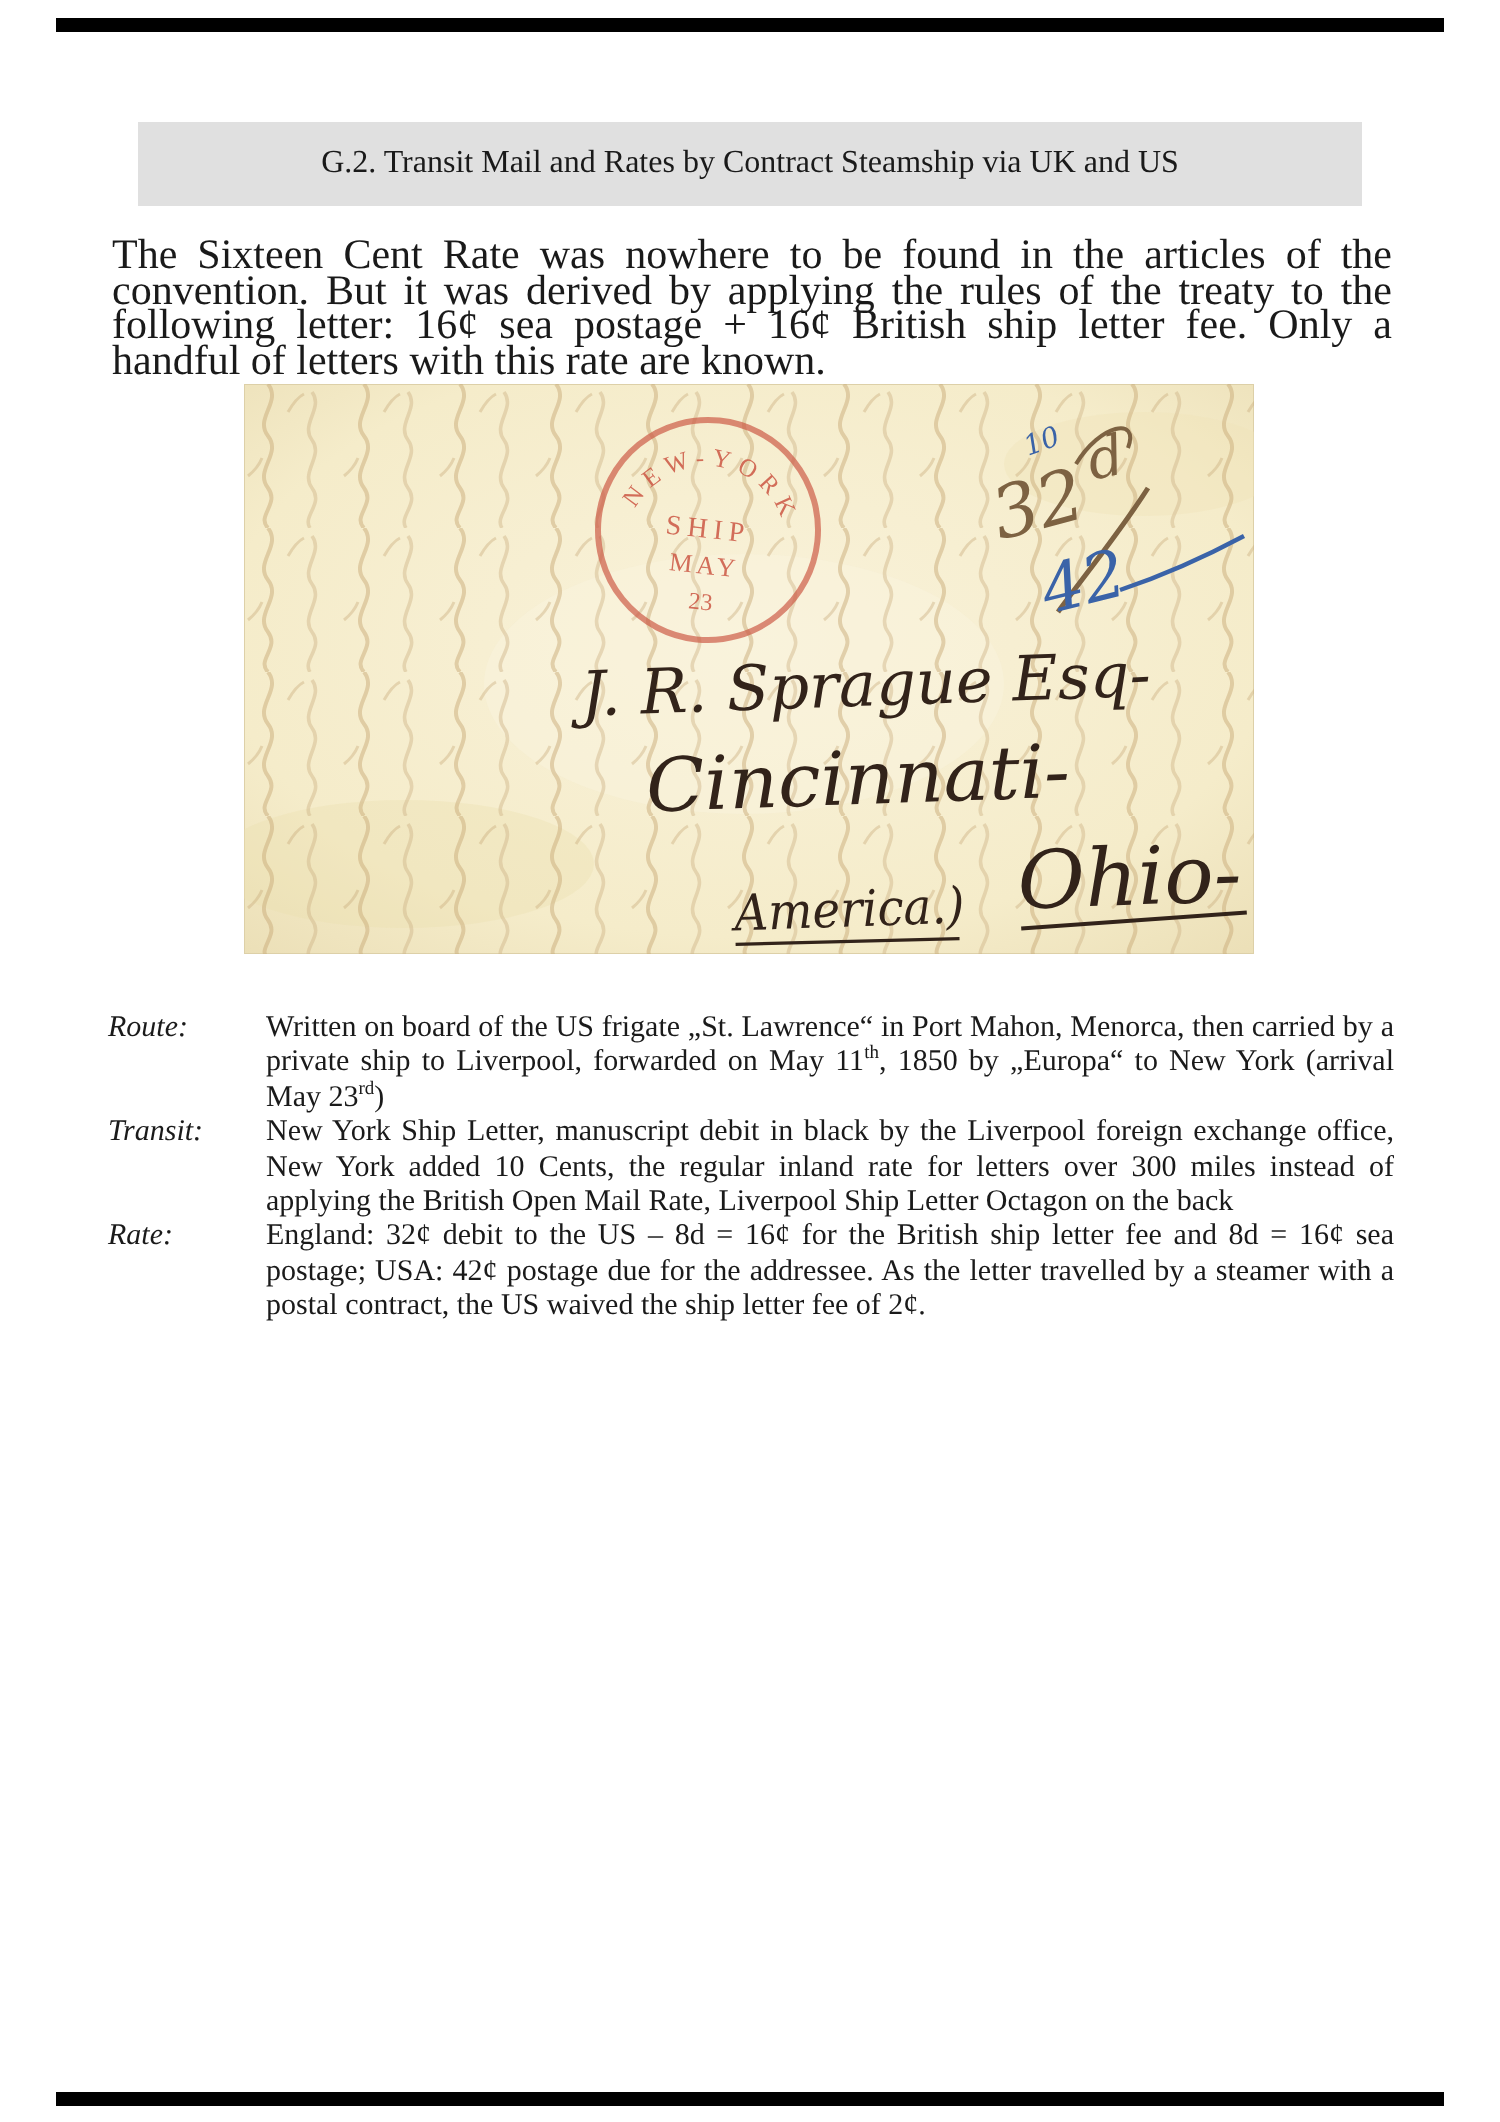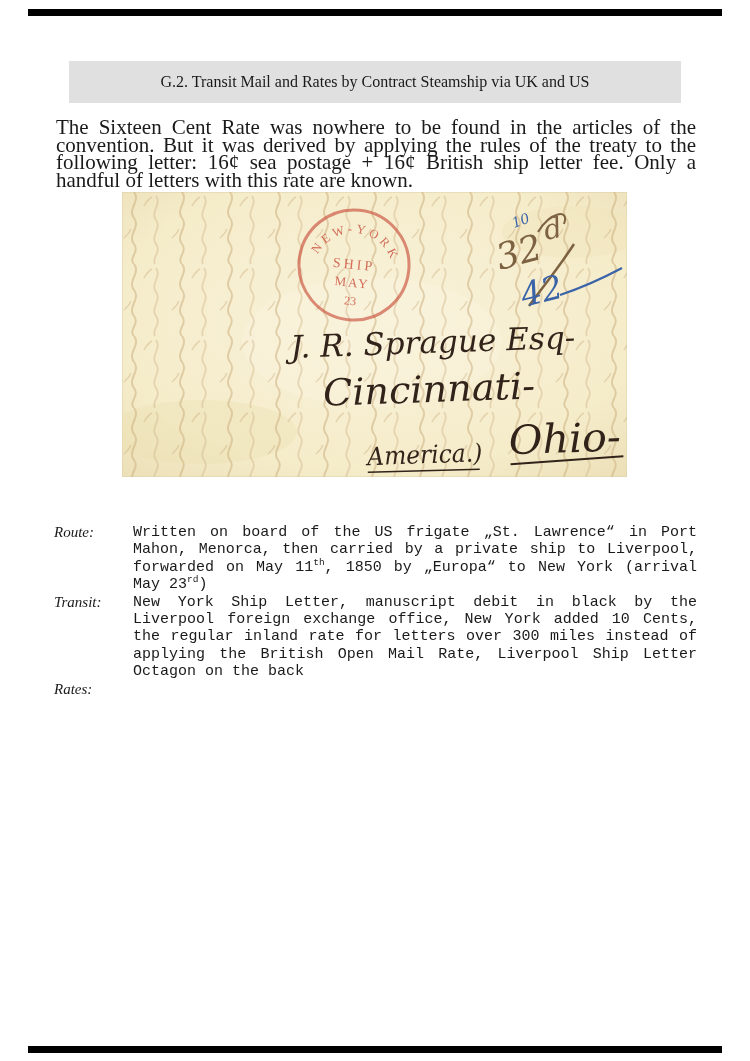--- a/index.html
+++ b/index.html
@@ -19,26 +19,26 @@
     text-align:center;font-size:16px;line-height:20px;
   }
   .intro{
     position:absolute;left:56px;top:119px;width:640px;
     font-size:21px;line-height:17.6px;text-align:justify;
   }
   .cover{
     position:absolute;left:122px;top:192px;width:505px;height:285px;
   }
   .details{
-    position:absolute;left:54px;top:524px;width:643px;
+    position:absolute;left:54px;top:506px;width:643px;
     font-size:15px;line-height:17.4px;
   }
   .drow{display:flex;align-items:flex-start;}
   .dlabel{width:79px;flex:0 0 79px;font-style:italic;}
-  .dtext{flex:1;text-align:justify;font-family:Liberation Mono, monospace;}
+  .dtext{flex:1;text-align:justify;}
   .dtext sup{font-size:9.5px;line-height:0;}
   .pm-text{
     font-family:"Liberation Serif",serif;
     fill:var(--postmark_red,#cc5744);
   }
   .addr{
     font-family:"DejaVu Serif","Liberation Serif",serif;font-style:italic;
     fill:var(--ink_address,#32231a);
   }
   .ms-blue{font-family:"DejaVu Serif","Liberation Serif",serif;font-style:italic;fill:var(--ink_blue,#3a63a8);}
@@ -114,19 +114,20 @@
   <div class="details">
     <div class="drow">
       <div class="dlabel">Route:</div>
       <div class="dtext">Written on board of the US frigate „St. Lawrence“ in Port Mahon, Menorca, then carried by a private ship to Liverpool, forwarded on May 11<sup>th</sup>, 1850 by „Europa“ to New York (arrival May 23<sup>rd</sup>)</div>
     </div>
     <div class="drow">
       <div class="dlabel">Transit:</div>
       <div class="dtext">New York Ship Letter, manuscript debit in black by the Liverpool foreign exchange office, New York added 10 Cents, the regular inland rate for letters over 300 miles instead of applying the British Open Mail Rate, Liverpool Ship Letter Octagon on the back</div>
     </div>
     <div class="drow">
-      <div class="dlabel">Rates:</div>
+      <div class="dlabel">Rate:</div>
+      <div class="dtext">England: 32¢ debit to the US – 8d = 16¢ for the British ship letter fee and 8d = 16¢ sea postage; USA: 42¢ postage due for the addressee.  As the letter travelled by a steamer with a postal contract, the US waived the ship letter fee of 2¢.</div>
     </div>
   </div>
 
   <div class="frame-bar bottom"></div>
 
 </div>
 
 </body></html>

